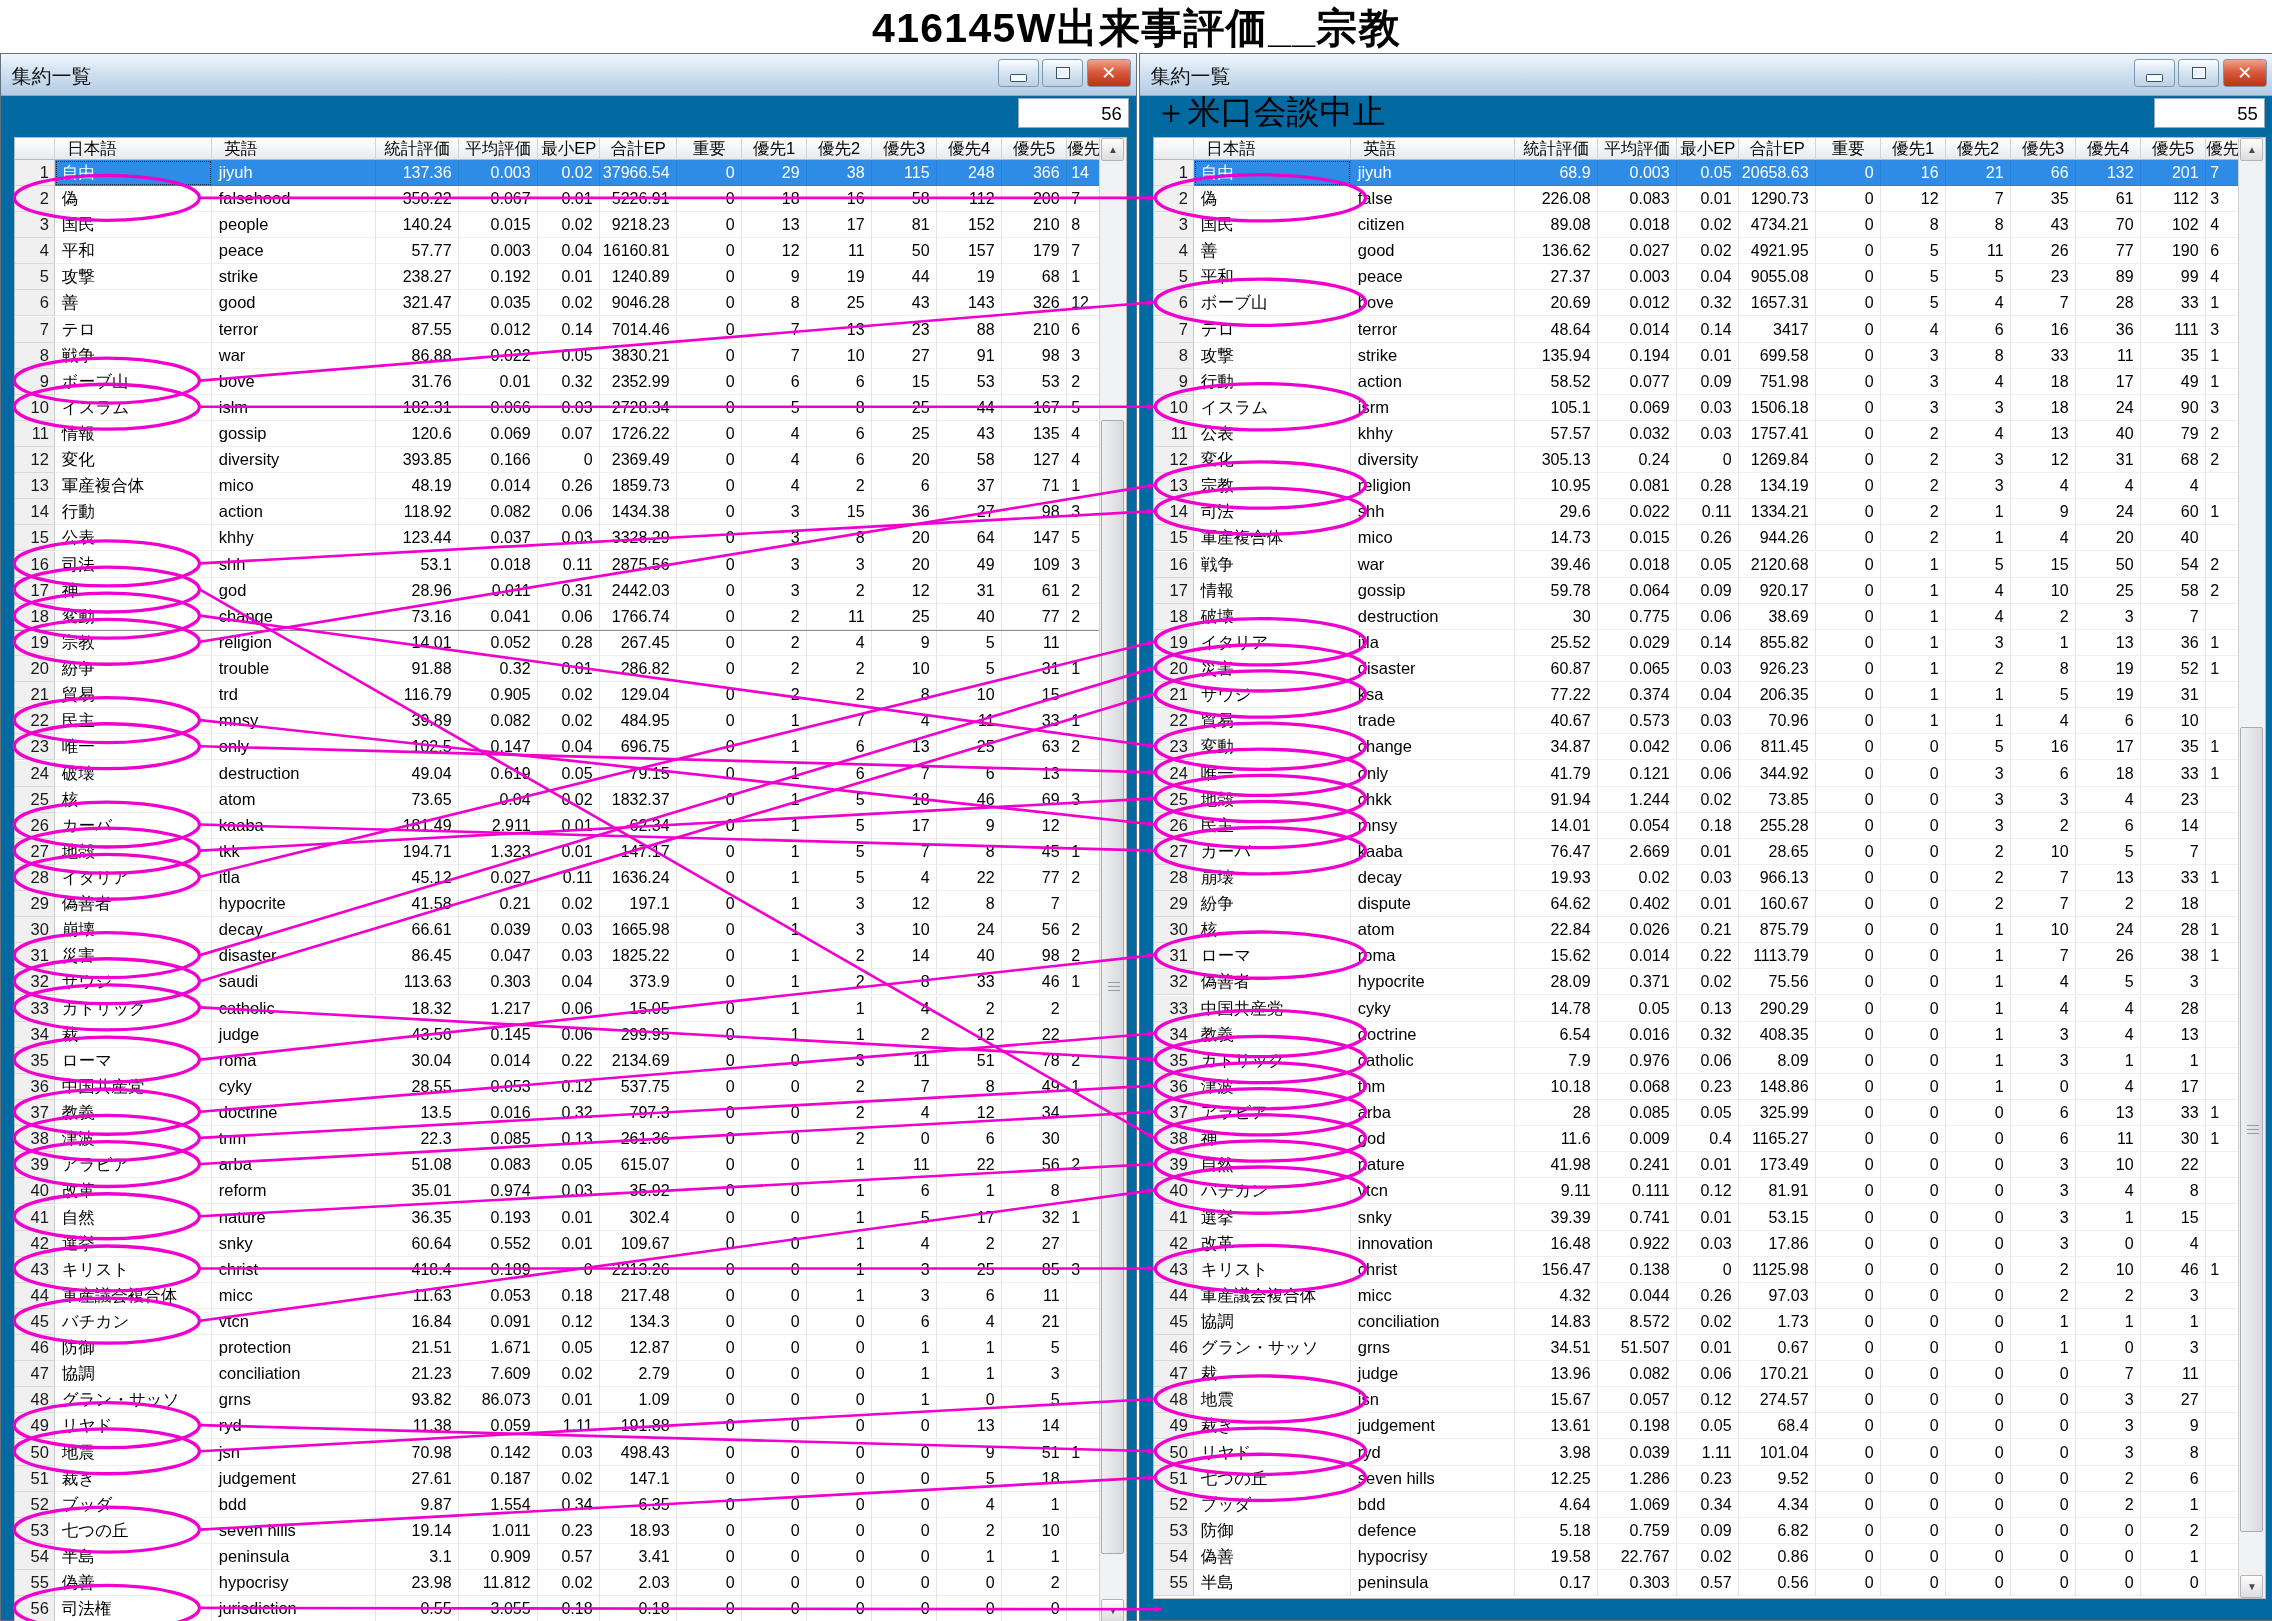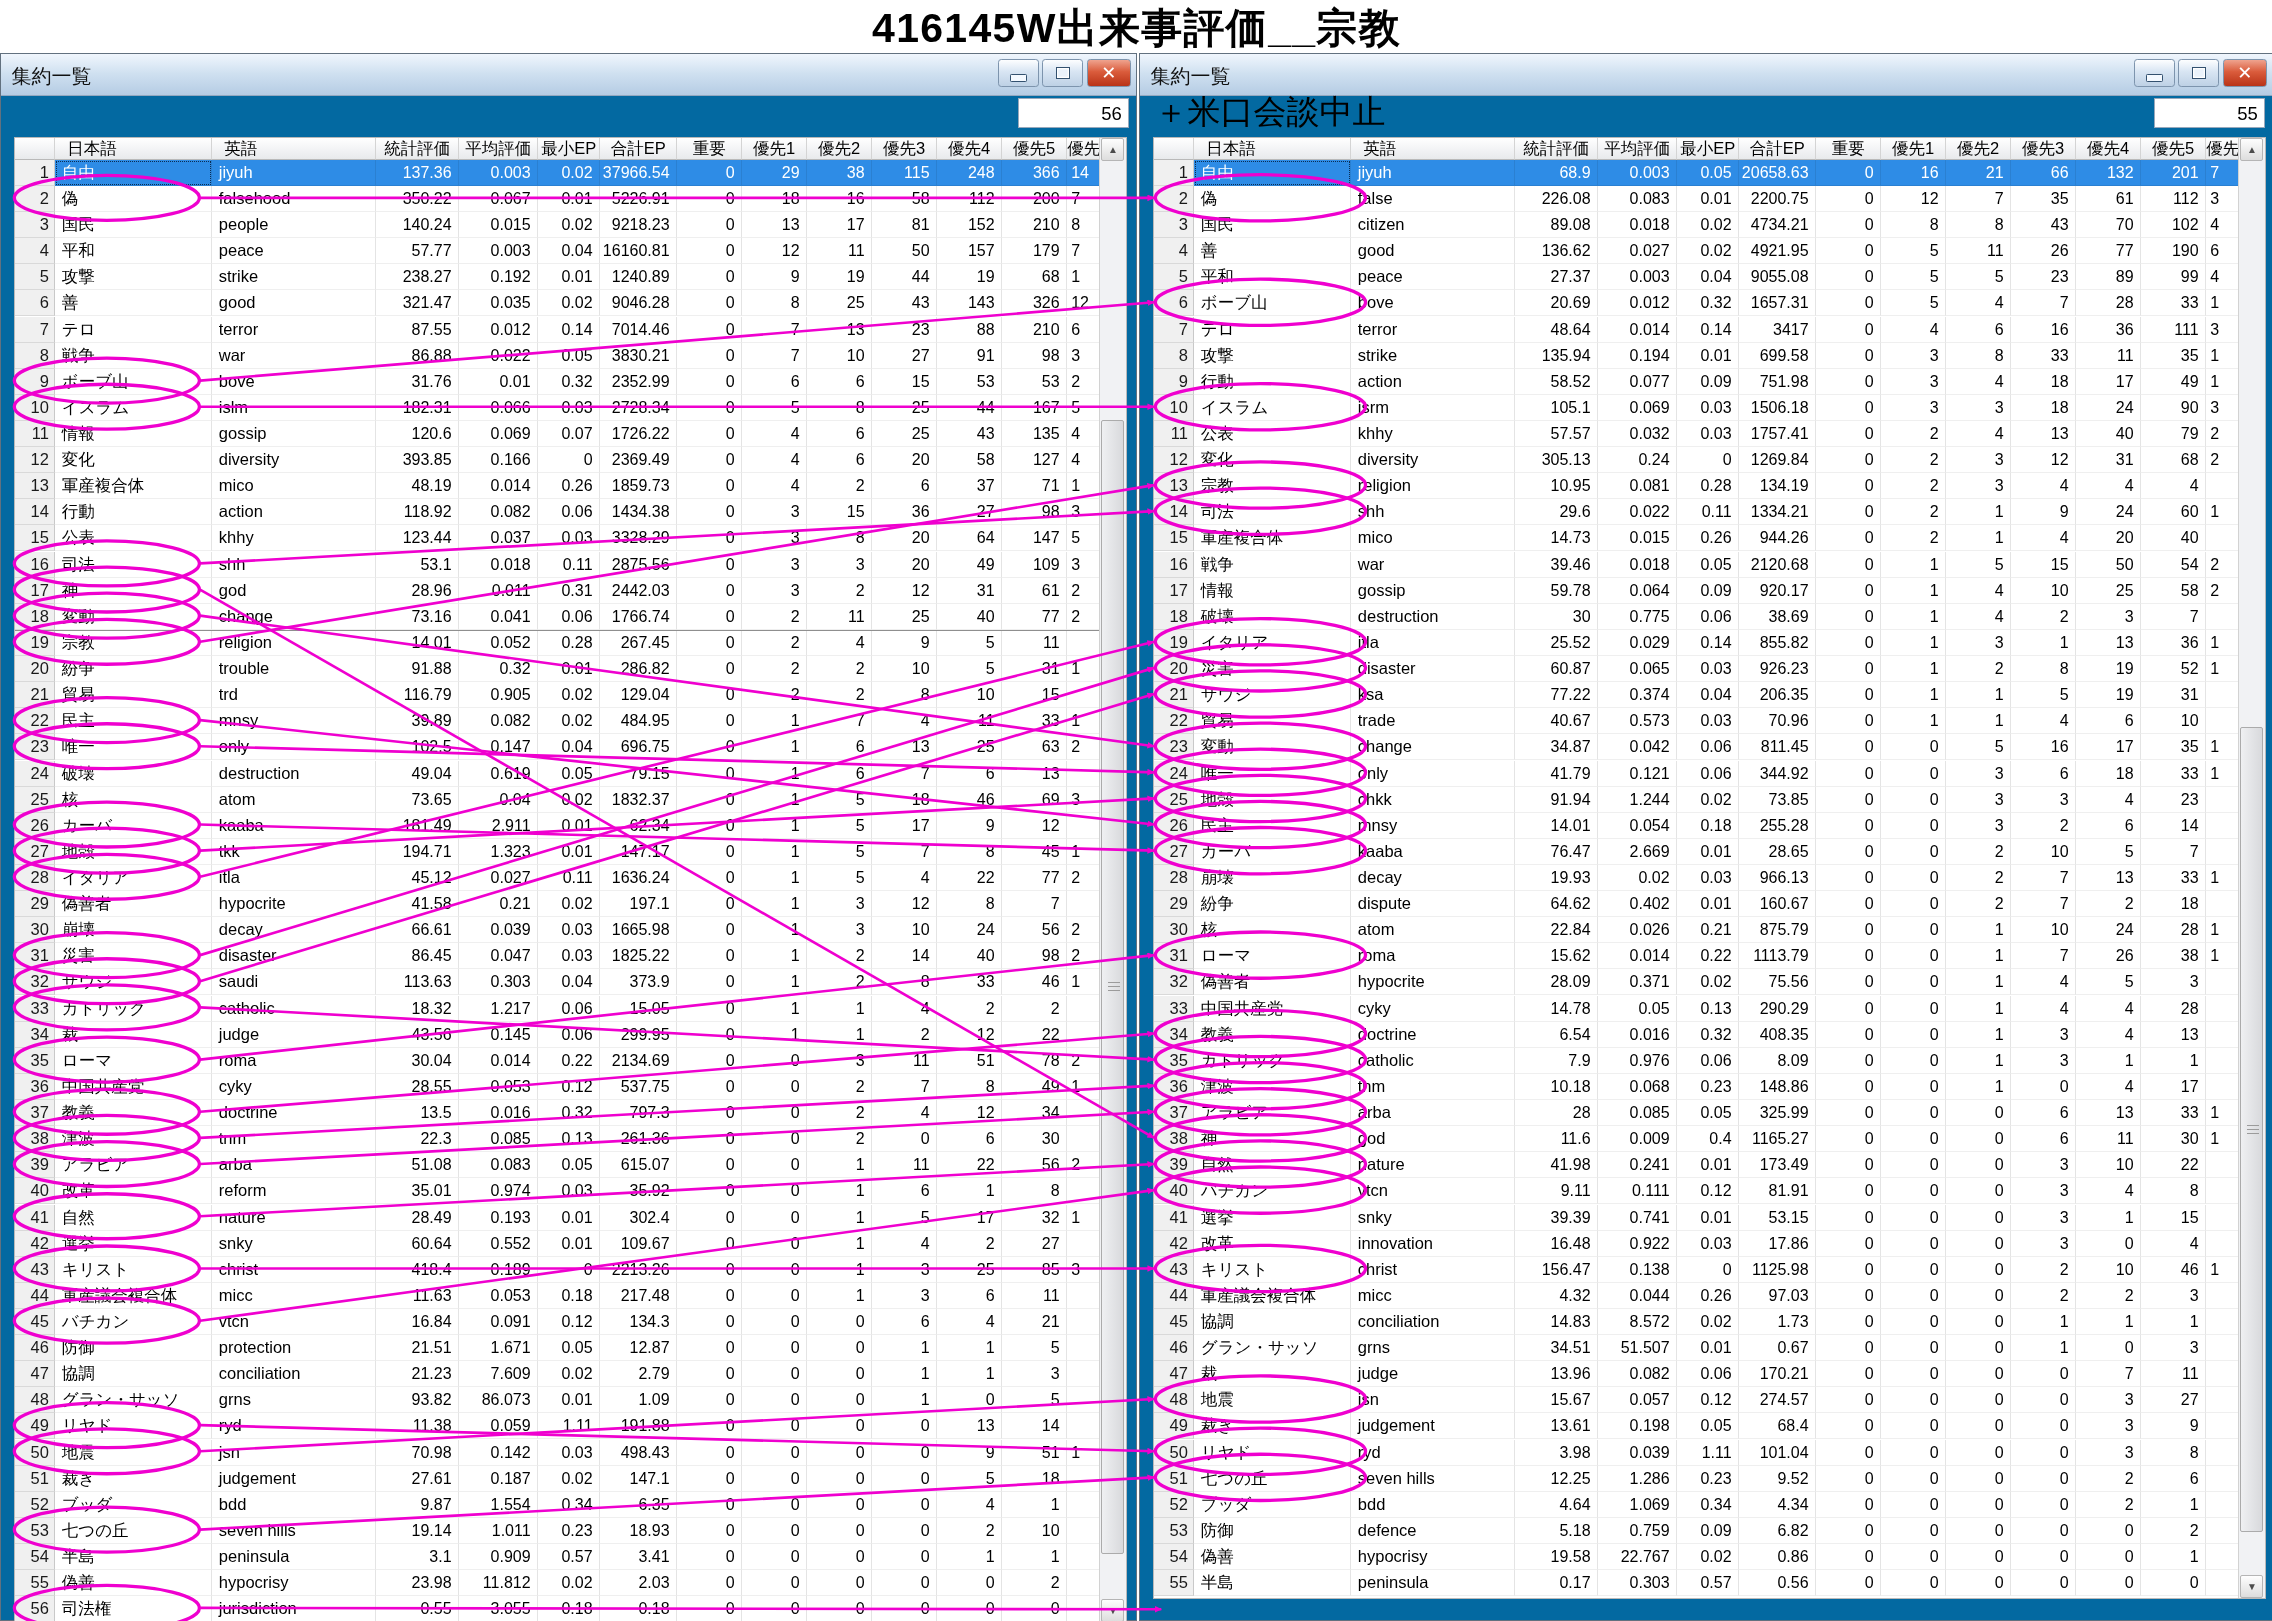--- a/index.html
+++ b/index.html
@@ -767,21 +767,21 @@
         <div class="cell val" style="width: 65px;">1</div>
         <div class="cell val" style="width: 65px;">6</div>
         <div class="cell val" style="width: 65px;">1</div>
         <div class="cell val" style="width: 65px;">8</div>
         <div class="cell cut" style="width: 33px;"></div>
       </div>
       <div class="row" style="top: 1067px;">
         <div class="cell num" style="width: 40px;">41</div>
         <div class="cell jp" style="width: 157px;">自然</div>
         <div class="cell en" style="width: 164px;">nature</div>
-        <div class="cell val" style="width: 83px;">28.49</div>
+        <div class="cell val" style="width: 83px;">36.35</div>
         <div class="cell val" style="width: 79px;">0.193</div>
         <div class="cell val" style="width: 62px;">0.01</div>
         <div class="cell val" style="width: 77px;">302.4</div>
         <div class="cell val" style="width: 65px;">0</div>
         <div class="cell val" style="width: 65px;">0</div>
         <div class="cell val" style="width: 65px;">1</div>
         <div class="cell val" style="width: 65px;">5</div>
         <div class="cell val" style="width: 65px;">17</div>
         <div class="cell val" style="width: 65px;">32</div>
         <div class="cell cut" style="width: 33px;">1</div>
@@ -1087,21 +1087,21 @@
         <div class="cell val" style="width: 65px;">201</div>
         <div class="cell cut" style="width: 33px;">7</div>
       </div>
       <div class="row" style="top: 48px;">
         <div class="cell num" style="width: 40px;">2</div>
         <div class="cell jp" style="width: 157px;">偽</div>
         <div class="cell en" style="width: 164px;">false</div>
         <div class="cell val" style="width: 83px;">226.08</div>
         <div class="cell val" style="width: 79px;">0.083</div>
         <div class="cell val" style="width: 62px;">0.01</div>
-        <div class="cell val" style="width: 77px;">2200.75</div>
+        <div class="cell val" style="width: 77px;">1290.73</div>
         <div class="cell val" style="width: 65px;">0</div>
         <div class="cell val" style="width: 65px;">12</div>
         <div class="cell val" style="width: 65px;">7</div>
         <div class="cell val" style="width: 65px;">35</div>
         <div class="cell val" style="width: 65px;">61</div>
         <div class="cell val" style="width: 65px;">112</div>
         <div class="cell cut" style="width: 33px;">3</div>
       </div>
       <div class="row" style="top: 74px;">
         <div class="cell num" style="width: 40px;">3</div>

